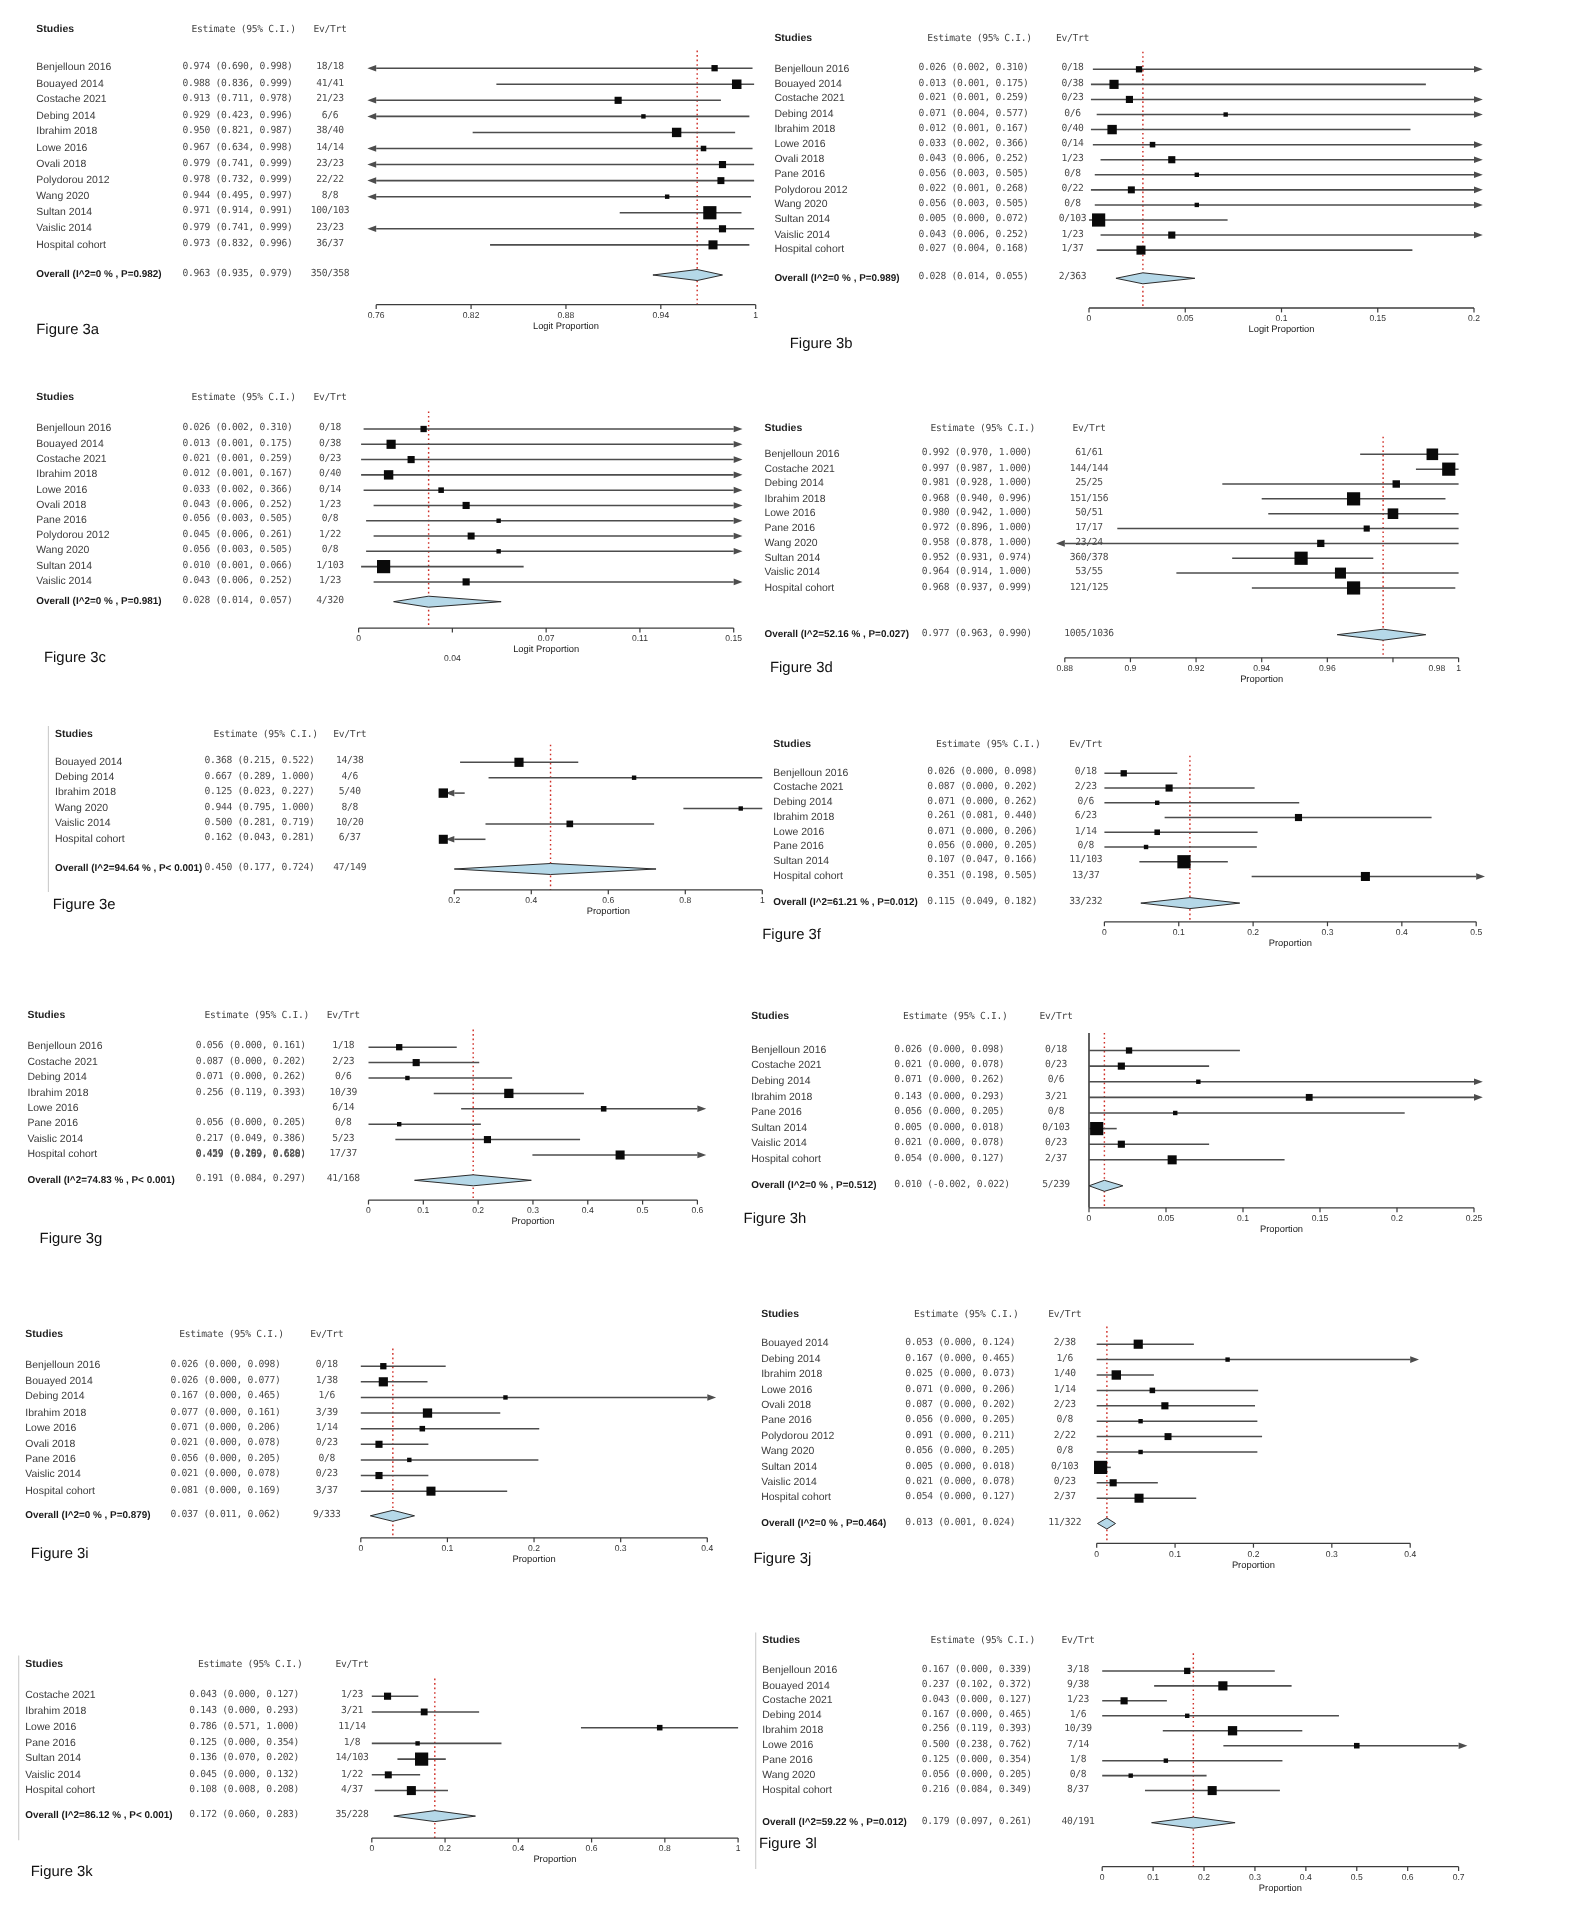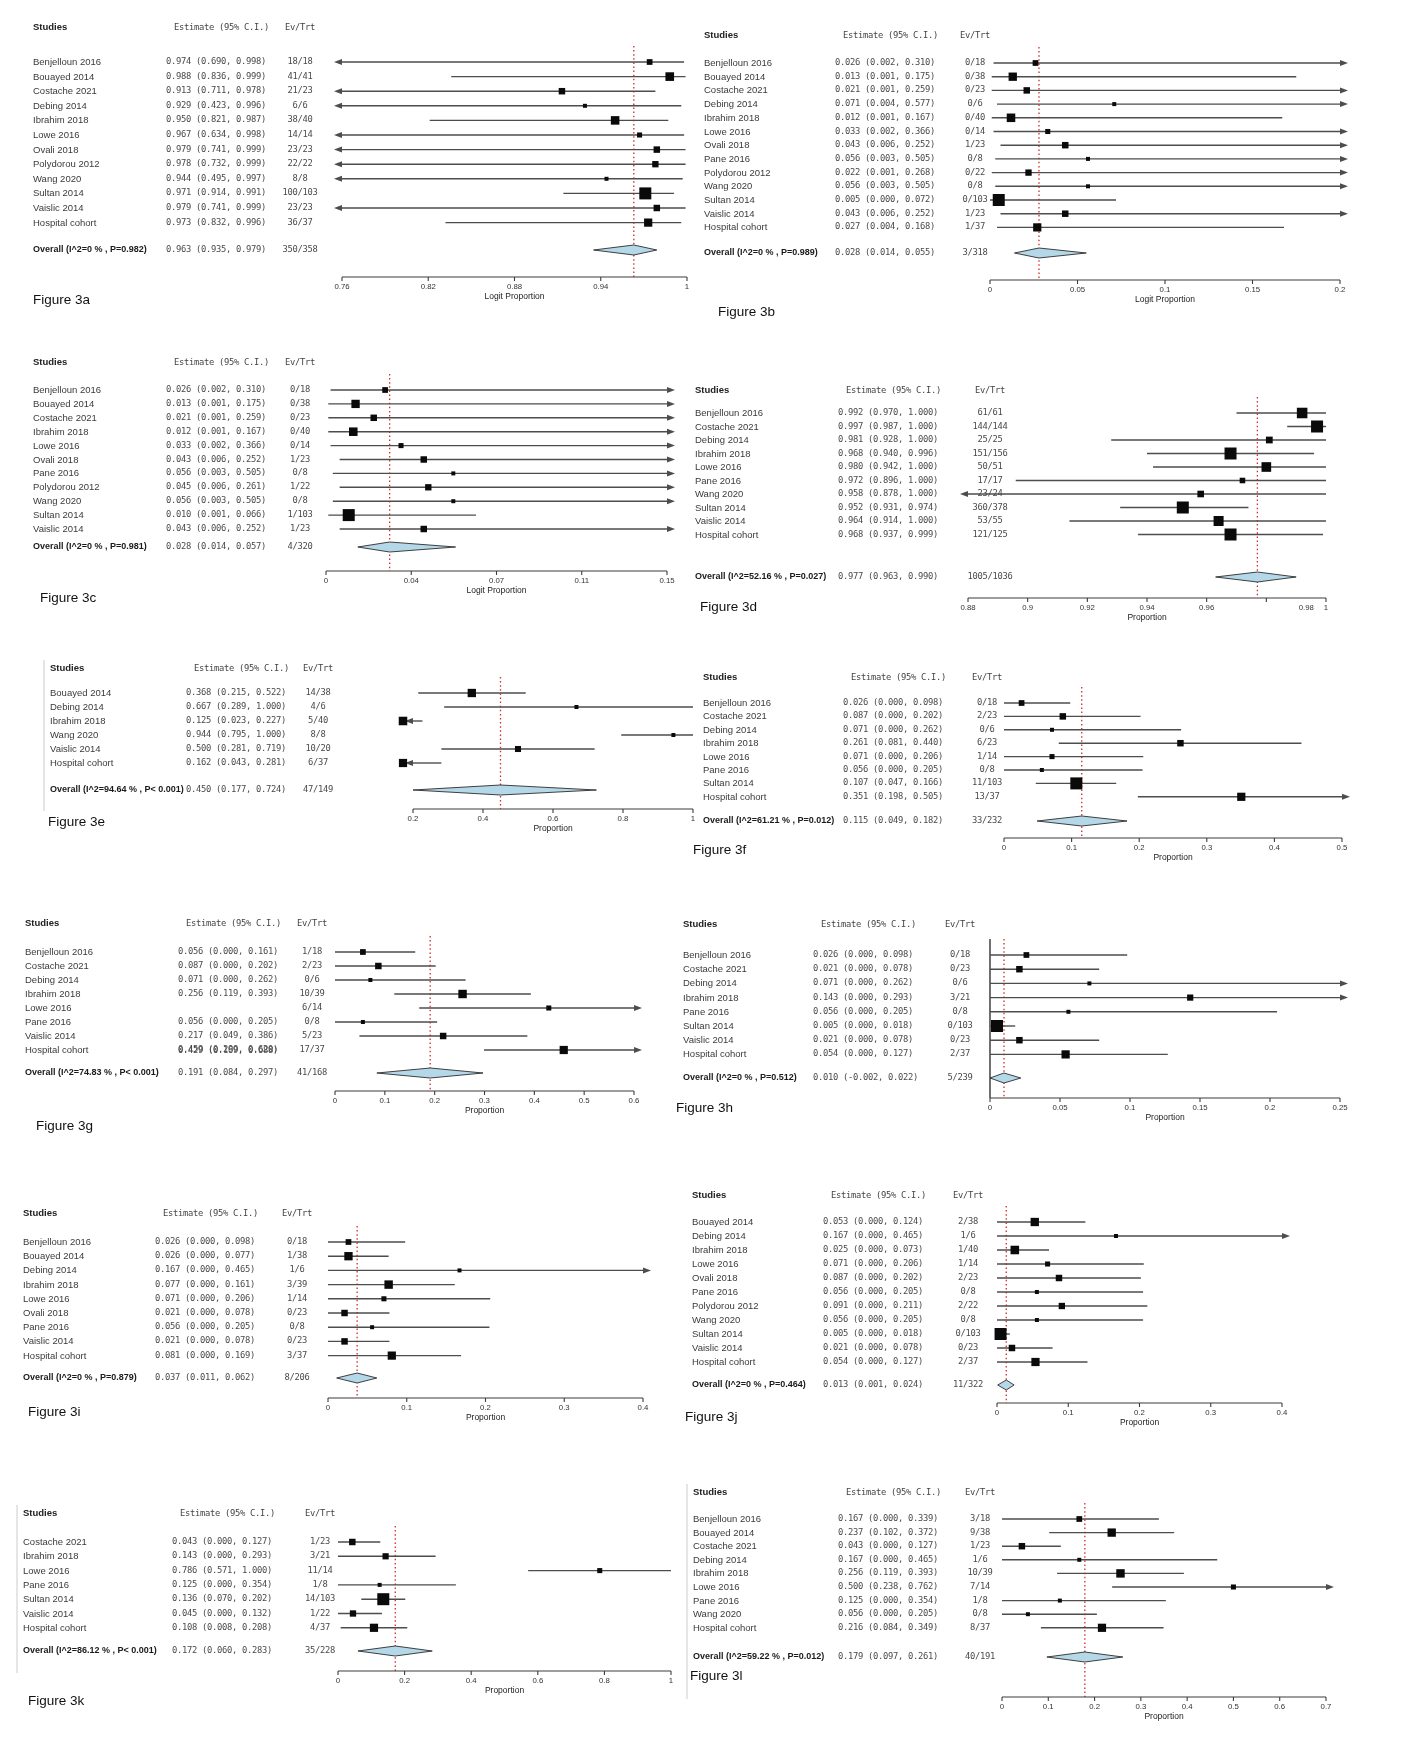--- a/index.html
+++ b/index.html
@@ -481,21 +481,21 @@
     <div class="t mono" style="left: 835px; top: 195px;">0.005 (0.000, 0.072)</div>
     <div class="t mono ctr" style="left: 975px; top: 195px;">0/103</div>
     <div class="t study" style="left: 704px; top: 208.7px;">Vaislic 2014</div>
     <div class="t mono" style="left: 835px; top: 208.7px;">0.043 (0.006, 0.252)</div>
     <div class="t mono ctr" style="left: 975px; top: 208.7px;">1/23</div>
     <div class="t study" style="left: 704px; top: 222.4px;">Hospital cohort</div>
     <div class="t mono" style="left: 835px; top: 222.4px;">0.027 (0.004, 0.168)</div>
     <div class="t mono ctr" style="left: 975px; top: 222.4px;">1/37</div>
     <div class="t overall" style="left: 704px; top: 248px;">Overall (I^2=0 % , P=0.989)</div>
     <div class="t mono" style="left: 835px; top: 248px;">0.028 (0.014, 0.055)</div>
-    <div class="t mono ctr" style="left: 975px; top: 248px;">3/318</div>
+    <div class="t mono ctr" style="left: 975px; top: 248px;">2/363</div>
     <div class="t tick ctr" style="left: 990px; top: 286px;">0</div>
     <div class="t tick ctr" style="left: 1077.5px; top: 286px;">0.05</div>
     <div class="t tick ctr" style="left: 1165px; top: 286px;">0.1</div>
     <div class="t tick ctr" style="left: 1252.5px; top: 286px;">0.15</div>
     <div class="t tick ctr" style="left: 1340px; top: 286px;">0.2</div>
     <div class="t axlab ctr" style="left: 1165px; top: 295px;">Logit Proportion</div>
     <div class="t cap" style="left: 718px; top: 305px; text-align: right;">Figure 3b</div>
     <div class="t hdr" style="left: 33px; top: 357px;">Studies</div>
     <div class="t hdrmono" style="left: 174px; top: 358px;">Estimate (95% C.I.)</div>
     <div class="t hdrmono ctr" style="left: 300px; top: 358px;">Ev/Trt</div>
@@ -529,21 +529,21 @@
     <div class="t study" style="left: 33px; top: 510.1px;">Sultan 2014</div>
     <div class="t mono" style="left: 166px; top: 510.1px;">0.010 (0.001, 0.066)</div>
     <div class="t mono ctr" style="left: 300px; top: 510.1px;">1/103</div>
     <div class="t study" style="left: 33px; top: 524px;">Vaislic 2014</div>
     <div class="t mono" style="left: 166px; top: 524px;">0.043 (0.006, 0.252)</div>
     <div class="t mono ctr" style="left: 300px; top: 524px;">1/23</div>
     <div class="t overall" style="left: 33px; top: 542px;">Overall (I^2=0 % , P=0.981)</div>
     <div class="t mono" style="left: 166px; top: 542px;">0.028 (0.014, 0.057)</div>
     <div class="t mono ctr" style="left: 300px; top: 542px;">4/320</div>
     <div class="t tick ctr" style="left: 326px; top: 577px;">0</div>
-    <div class="t tick ctr" style="left: 411.25px; top: 577px; text-align: center;">0.04</div>
+    <div class="t tick ctr" style="left: 411.25px; top: 595px; text-align: center;">0.04</div>
     <div class="t tick ctr" style="left: 496.5px; top: 577px;">0.07</div>
     <div class="t tick ctr" style="left: 581.75px; top: 577px;">0.11</div>
     <div class="t tick ctr" style="left: 667px; top: 577px;">0.15</div>
     <div class="t axlab ctr" style="left: 496.5px; top: 586px;">Logit Proportion</div>
     <div class="t cap" style="left: 40px; top: 591px;">Figure 3c</div>
     <div class="t hdr" style="left: 695px; top: 385px;">Studies</div>
     <div class="t hdrmono" style="left: 846px; top: 386px;">Estimate (95% C.I.)</div>
     <div class="t hdrmono ctr" style="left: 990px; top: 386px;">Ev/Trt</div>
     <div class="t study" style="left: 695px; top: 408px;">Benjelloun 2016</div>
     <div class="t mono" style="left: 838px; top: 408px;">0.992 (0.970, 1.000)</div>
@@ -758,21 +758,21 @@
     <div class="t mono" style="left: 155px; top: 1322.2px;">0.056 (0.000, 0.205)</div>
     <div class="t mono ctr" style="left: 297px; top: 1322.2px;">0/8</div>
     <div class="t study" style="left: 23px; top: 1336.4px;">Vaislic 2014</div>
     <div class="t mono" style="left: 155px; top: 1336.4px;">0.021 (0.000, 0.078)</div>
     <div class="t mono ctr" style="left: 297px; top: 1336.4px;">0/23</div>
     <div class="t study" style="left: 23px; top: 1350.6px;">Hospital cohort</div>
     <div class="t mono" style="left: 155px; top: 1350.6px;">0.081 (0.000, 0.169)</div>
     <div class="t mono ctr" style="left: 297px; top: 1350.6px;">3/37</div>
     <div class="t overall" style="left: 23px; top: 1373px;">Overall (I^2=0 % , P=0.879)</div>
     <div class="t mono" style="left: 155px; top: 1373px;">0.037 (0.011, 0.062)</div>
-    <div class="t mono ctr" style="left: 297px; top: 1373px;">8/206</div>
+    <div class="t mono ctr" style="left: 297px; top: 1373px;">9/333</div>
     <div class="t tick ctr" style="left: 328px; top: 1404px;">0</div>
     <div class="t tick ctr" style="left: 406.75px; top: 1404px;">0.1</div>
     <div class="t tick ctr" style="left: 485.5px; top: 1404px;">0.2</div>
     <div class="t tick ctr" style="left: 564.25px; top: 1404px;">0.3</div>
     <div class="t tick ctr" style="left: 643px; top: 1404px;">0.4</div>
     <div class="t axlab ctr" style="left: 485.5px; top: 1413px;">Proportion</div>
     <div class="t cap" style="left: 28px; top: 1405px;">Figure 3i</div>
     <div class="t hdr" style="left: 692px; top: 1190px;">Studies</div>
     <div class="t hdrmono" style="left: 831px; top: 1191px;">Estimate (95% C.I.)</div>
     <div class="t hdrmono ctr" style="left: 968px; top: 1191px;">Ev/Trt</div>

